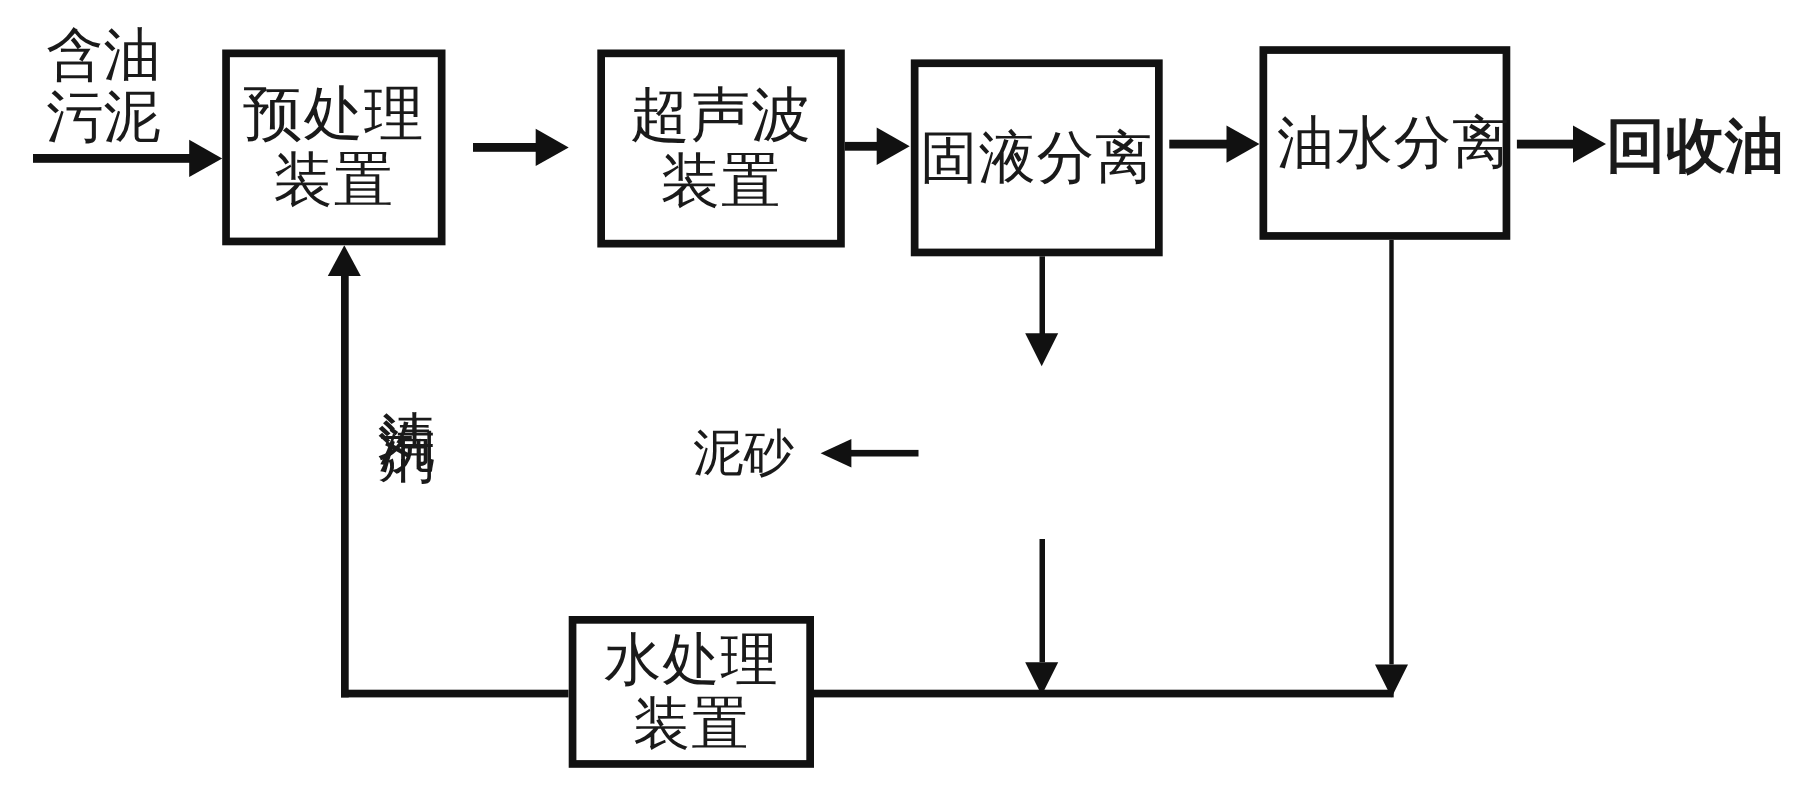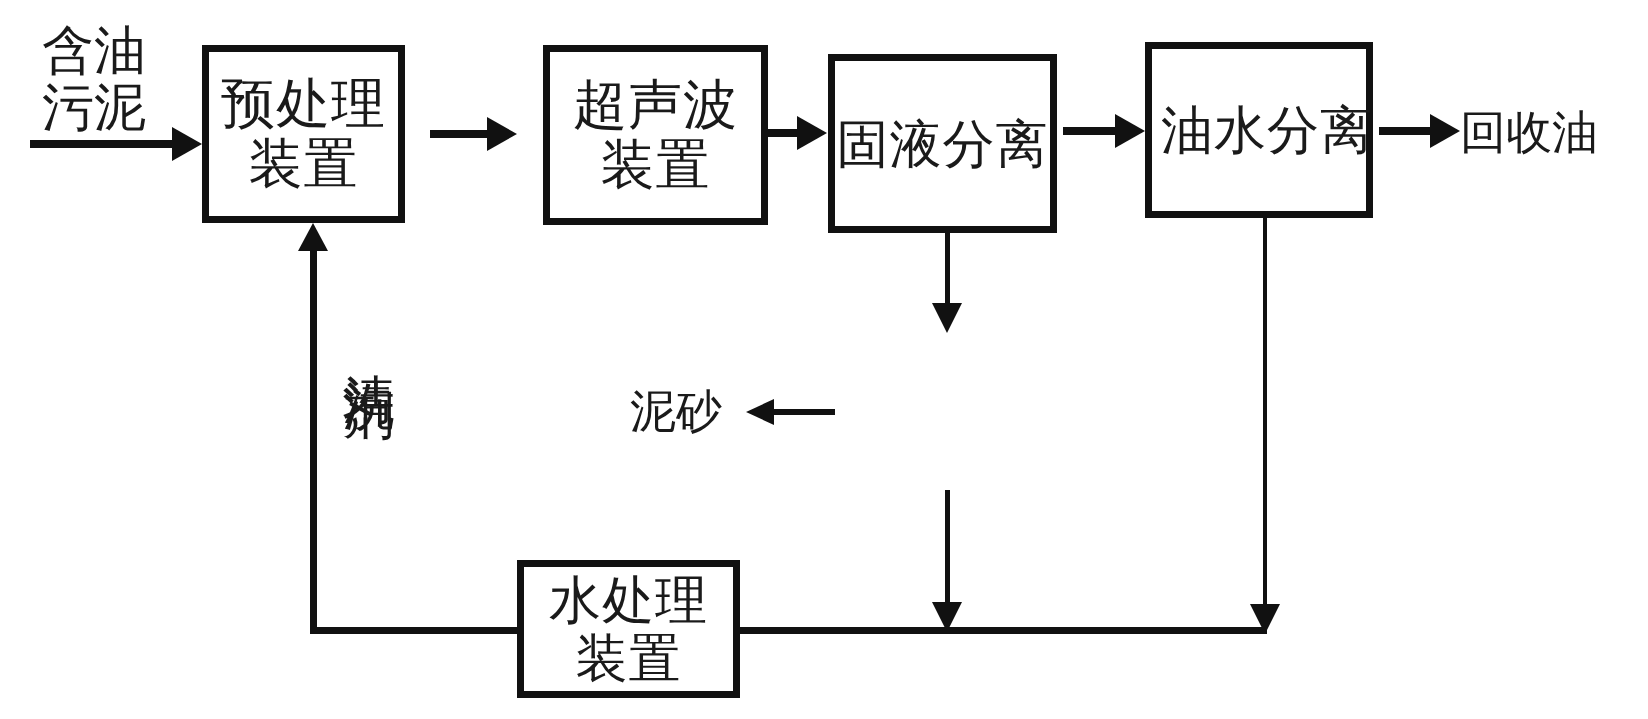--- a/index.html
+++ b/index.html
@@ -60,21 +60,21 @@
   <div class="hline" style="left:1063px;top:127px;width:54px;height:8px;"></div>
   <div class="ah ah-right" style="left:1115px;top:114px;"></div>
 
   <div class="box" style="left:1145px;top:42px;width:228px;height:176px;font-size:52px;padding-left:16px;">
     <span class="bl">油水分离</span>
   </div>
 
   <div class="hline" style="left:1379px;top:127px;width:53px;height:8px;"></div>
   <div class="ah ah-right" style="left:1430px;top:114px;"></div>
 
-  <div class="lbl" style="left:1460px;top:104px;font-size:46px;">回收油</div>
+  <div class="lbl" style="left:1460px;top:104px;font-size:54px;font-weight:bold;">回收油</div>
 
   <div class="vline" style="left:945px;top:222px;width:5px;height:83px;"></div>
   <div class="ah ah-down" style="left:932px;top:303px;"></div>
 
 
   <div class="hline" style="left:772px;top:409px;width:63px;height:6px;"></div>
   <div class="ah ah-left" style="left:746px;top:399px;"></div>
   <div class="lbl" style="left:630px;top:383px;font-size:46px;">泥砂</div>
 
   <div class="vline" style="left:945px;top:490px;width:5px;height:112px;"></div>

